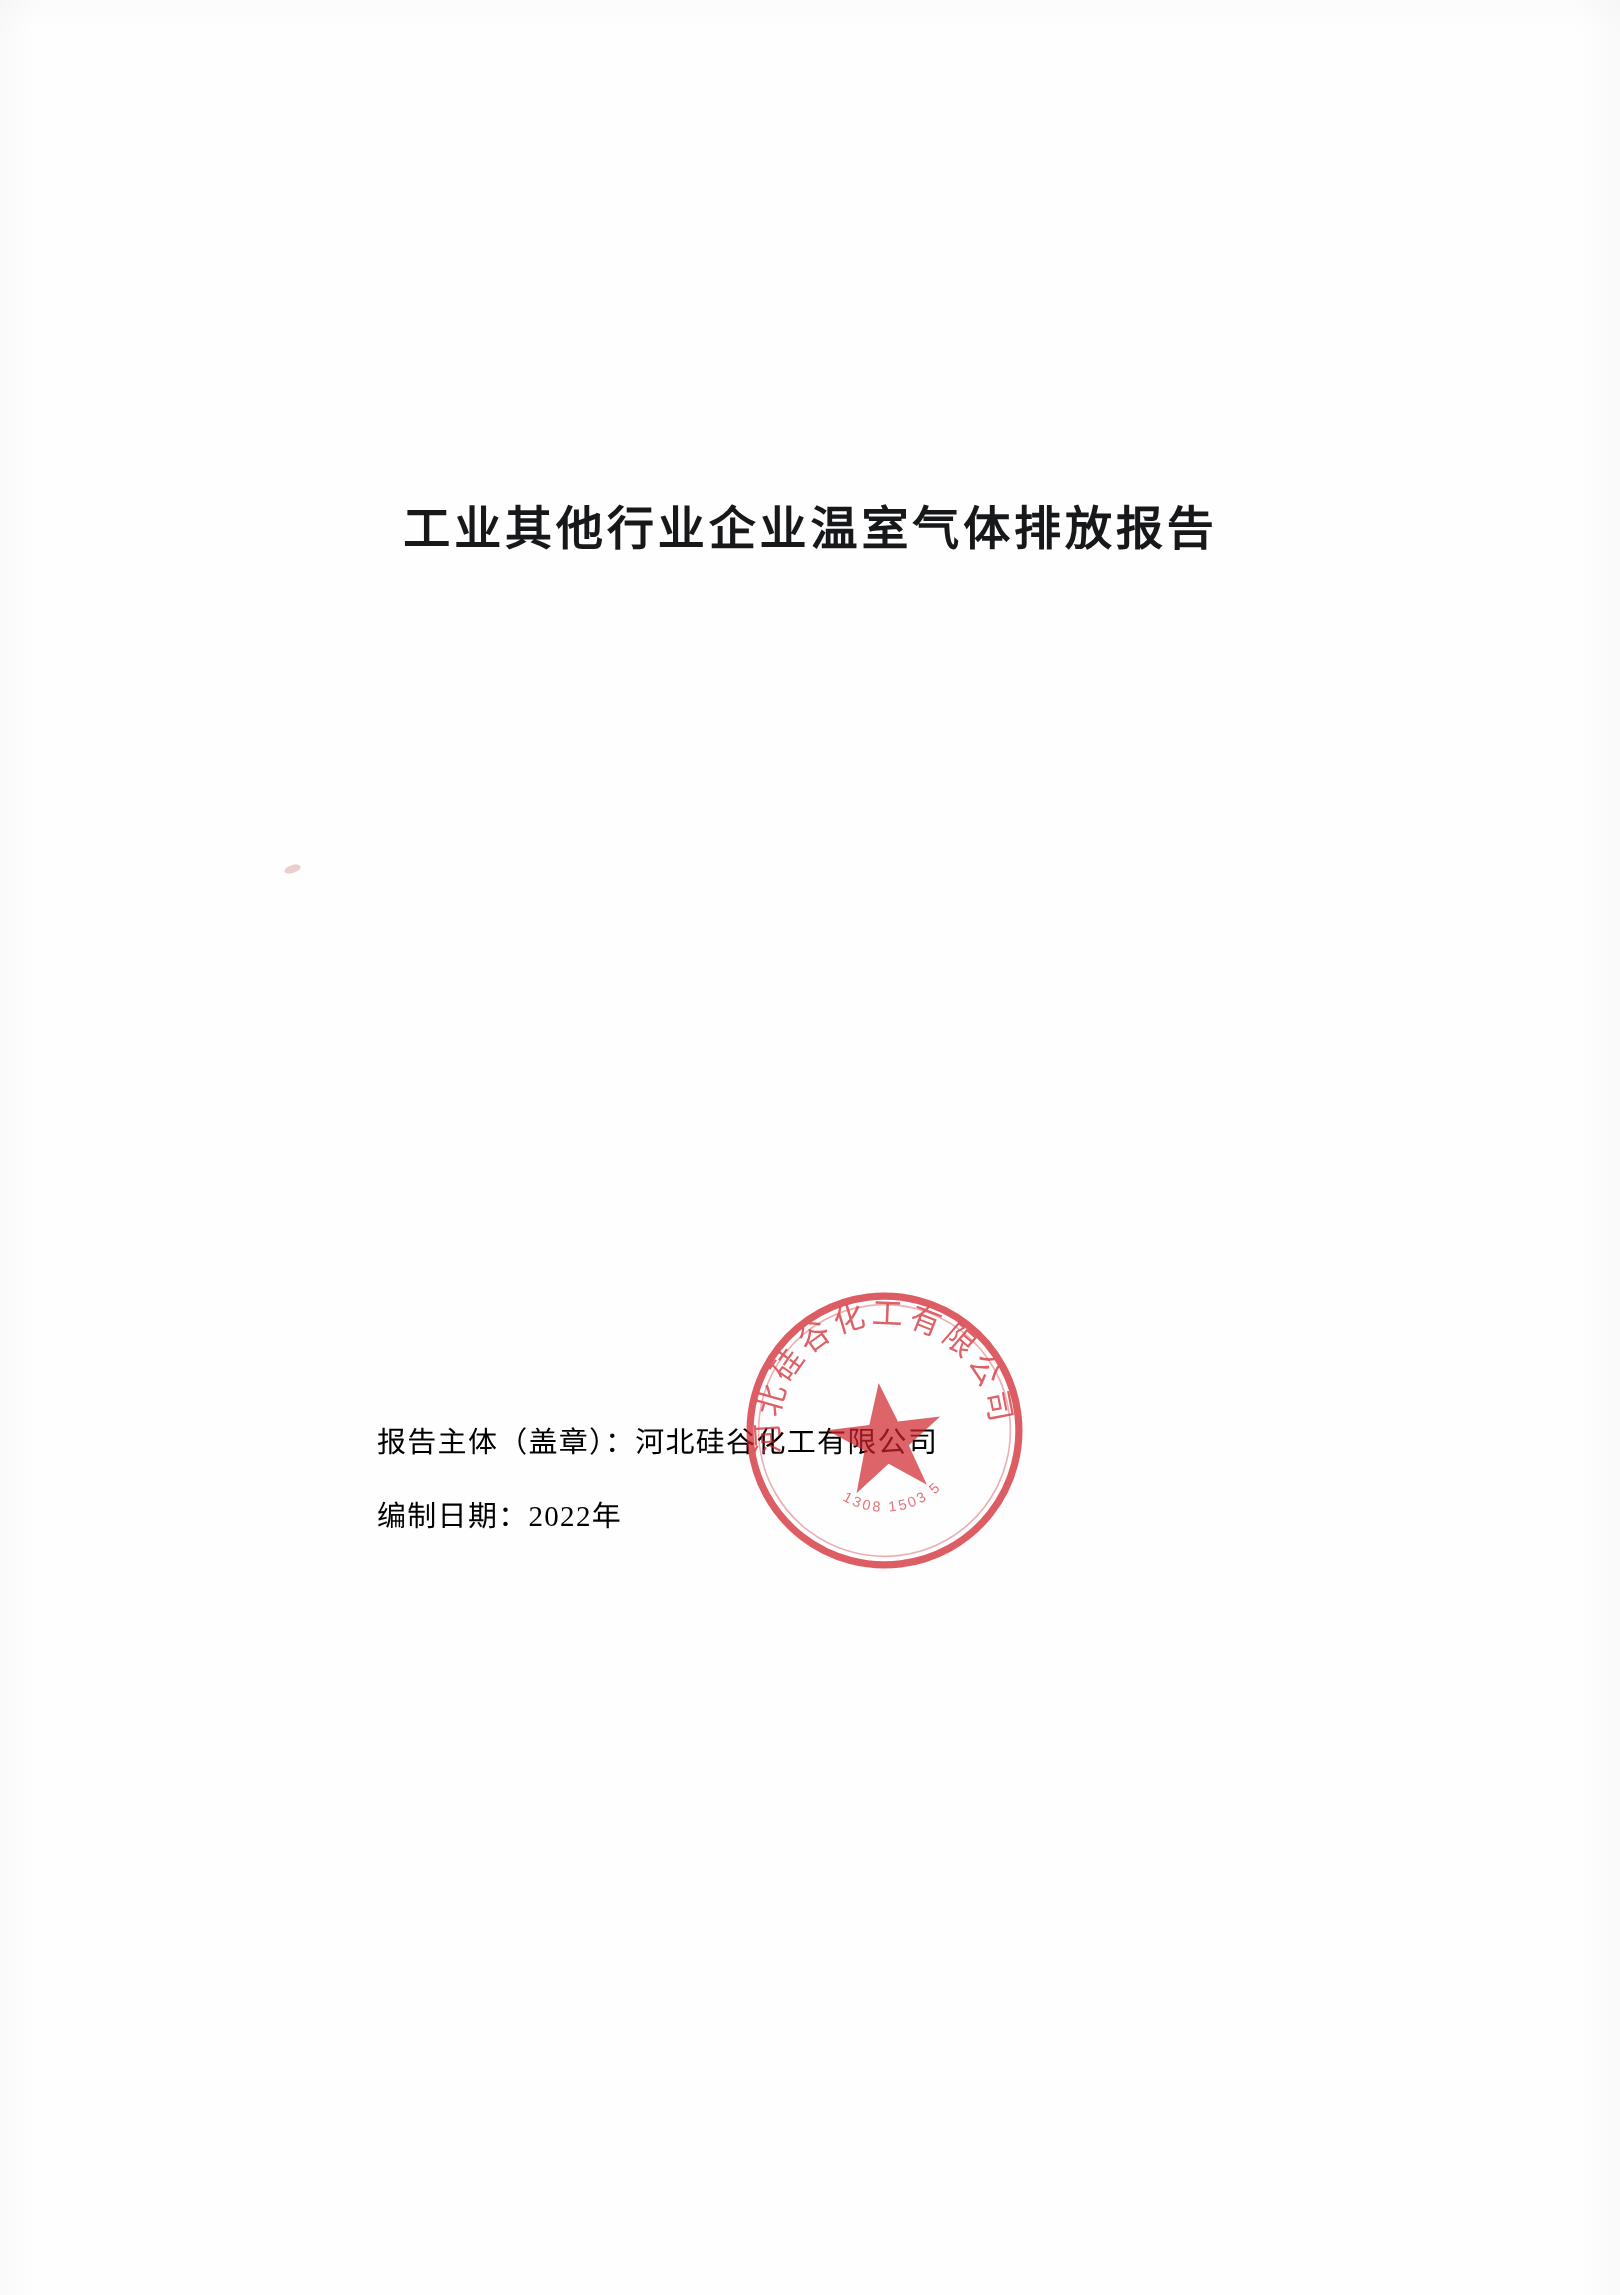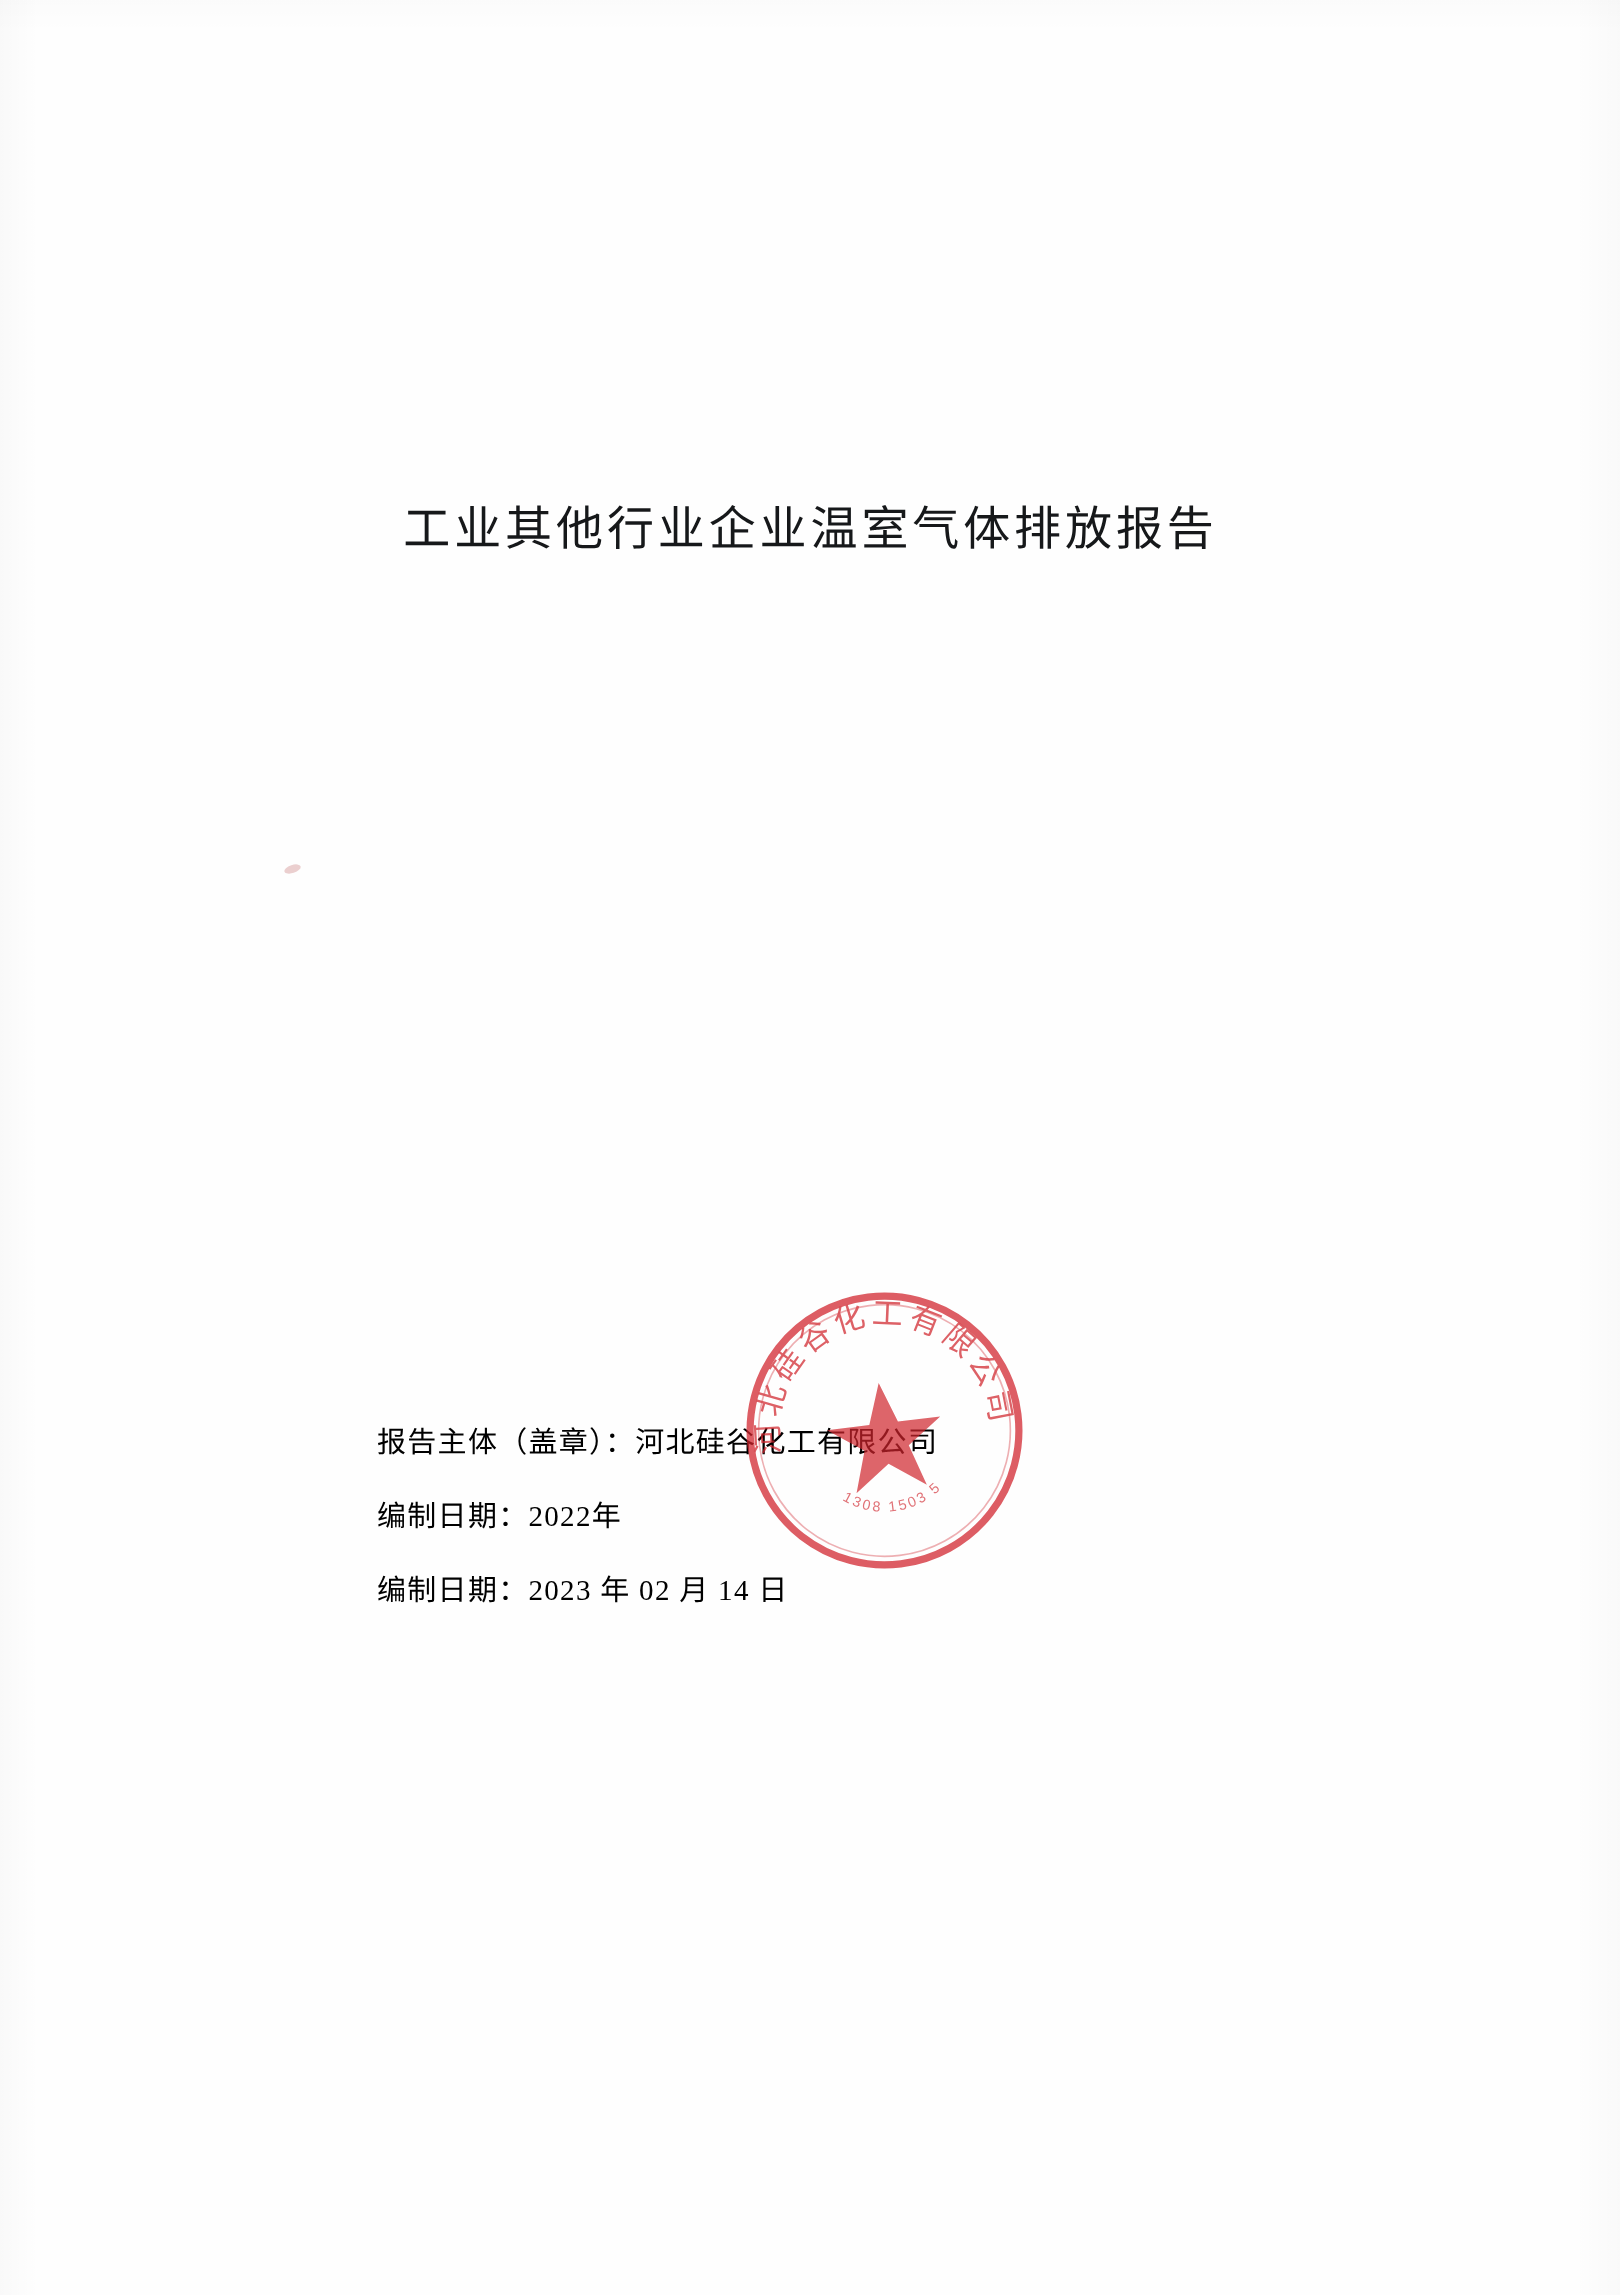--- a/index.html
+++ b/index.html
@@ -36,21 +36,21 @@
   .doc-title {
     position: absolute;
     top: 459px;
     left: 0;
     width: 100%;
     text-align: center;
     font-size: 47px;
     letter-spacing: 3.9px;
     color: #16181a;
     font-family: "Liberation Serif", "DejaVu Serif", serif;
-    font-weight: 400;
+    font-weight: 700;
     white-space: nowrap;
   }
 
   .meta-block {
     position: absolute;
     left: 377px;
     top: 1428px;
     width: 985px;
   }
 
@@ -105,23 +105,20 @@
   <div class="meta-block">
 
     <div class="meta-line">
       <span class="label">报告主体（盖章）：</span><span class="value">河北硅谷化工有限公司</span>
     </div>
 
     <div class="meta-line">
       <span class="label">编制日期：</span><span class="value">2022年</span>
     </div>
 
-    <div class="meta-line">
-      <span class="label">编制日期：</span><span class="value">2023 年 02 月 14 日</span>
-    </div>
 
   </div>
 
   <div class="seal">
     <svg viewBox="0 0 450 450" xmlns="http://www.w3.org/2000/svg" aria-hidden="true">
       <defs>
         <path id="sealArcTop" d="M 63,225 A 162,162 0 0 1 387,225"></path>
         <path id="sealArcBottom" d="M 101,225 A 124,124 0 0 0 349,225"></path>
       </defs>
 

